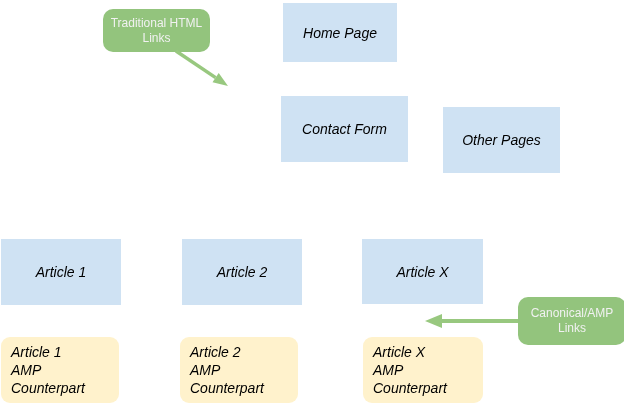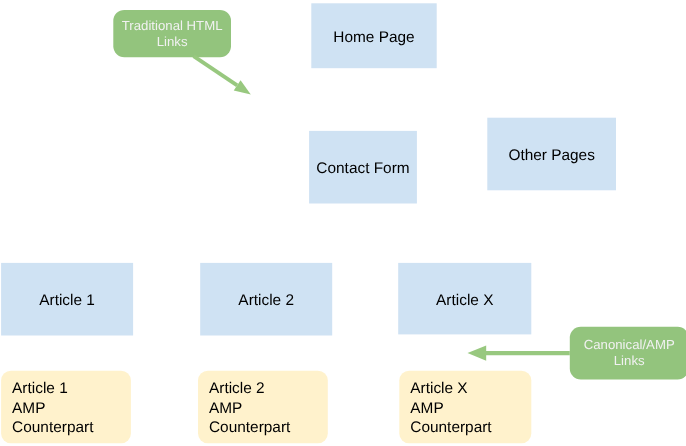--- a/index.html
+++ b/index.html
@@ -18,20 +18,21 @@
   .node {
     position: absolute;
     box-sizing: border-box;
     display: flex;
     align-items: center;
     justify-content: center;
     white-space: pre-line;
     color: var(--node-text, #000000);
     font-size: 14px;
     line-height: 18px;
+    font-style: italic;
   }
   .box-blue {
     background: var(--node-blue-fill, #cfe2f3);
     text-align: center;
   }
   .box-yellow {
     background: var(--node-yellow-fill, #fff2cc);
     border-radius: 9px;
     justify-content: flex-start;
     text-align: left;
@@ -47,21 +48,21 @@
     background: var(--callout-green-fill, #93c47d);
     color: var(--callout-text, #f1f1f1);
     border-radius: 10px;
     font-size: 12px;
     line-height: 15px;
     text-align: center;
   }
   
   .n-home     { left: 283px; top: 3px;   width: 114px; height: 59px; }
   .n-category { left: 122px; top: 107px; width: 120px; height: 66px; }
-  .n-contact  { left: 281px; top: 119px; width: 98px; height: 66px; }
+  .n-contact  { left: 281px; top: 96px; width: 127px; height: 66px; }
   .n-other    { left: 443px; top: 107px; width: 117px; height: 66px; }
   .n-article1 { left: 1px;   top: 239px; width: 120px; height: 66px; }
   .n-article2 { left: 182px; top: 239px; width: 120px; height: 66px; }
   .n-articlex { left: 362px; top: 239px; width: 121px; height: 65px; }
   
   .n-amp1 { left: 1px;   top: 337px; width: 118px; height: 66px; }
   .n-amp2 { left: 180px; top: 337px; width: 118px; height: 66px; }
   .n-ampx { left: 363px; top: 337px; width: 120px; height: 66px; }
   
   .c-traditional { left: 103px; top: 9px;   width: 107px; height: 43px; }

